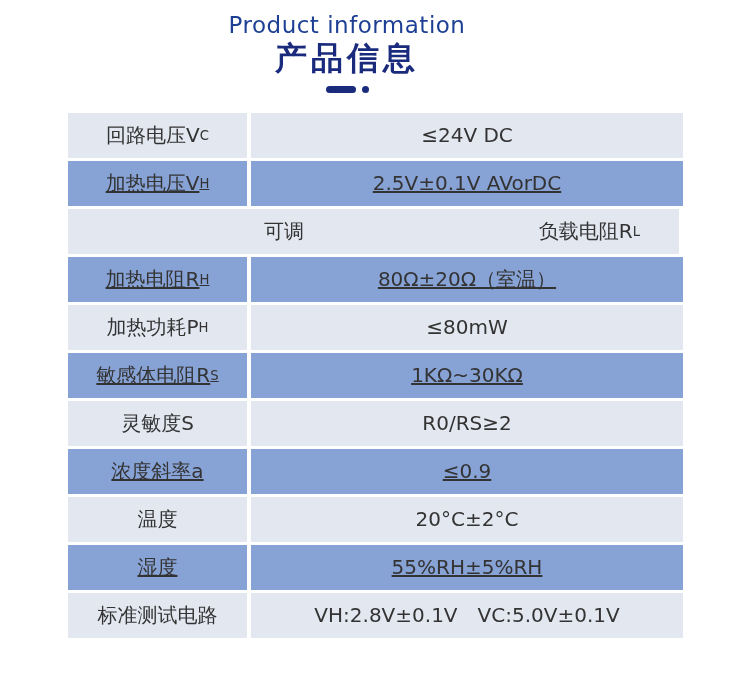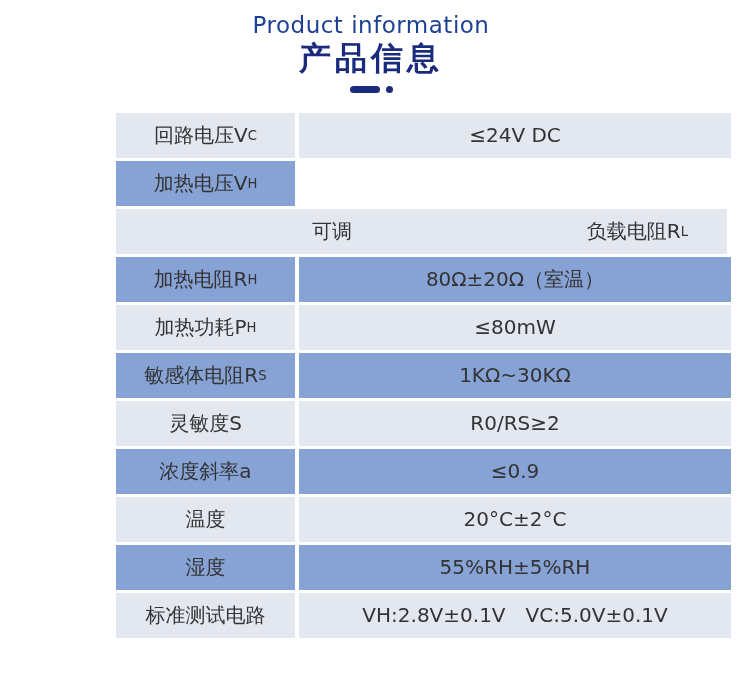--- a/index.html
+++ b/index.html
@@ -10,21 +10,21 @@
     --table-text: #333333;
     --page-bg: #ffffff;
   }
   * { margin: 0; padding: 0; box-sizing: border-box; }
   html, body {
     width: 750px; height: 677px;
     background: var(--page-bg);
     font-family: "DejaVu Sans", "Liberation Sans", sans-serif;
     overflow: hidden;
   }
-  .page { width: 694px; height: 677px; padding-top: 12px; padding-left: 48px; }
+  .page { width: 694px; height: 677px; padding-top: 12px; }
 
   .subtitle {
     text-align: center;
     font-size: 23px;
     font-weight: 400;
     color: var(--subtitle-blue);
     letter-spacing: 0.5px;
     margin-bottom: 2px;
   }
   .title {
@@ -71,21 +71,21 @@
     display: flex;
     align-items: center;
     justify-content: center;
     color: var(--table-text);
     font-size: 20px;
     line-height: 1;
   }
   .cell.label { width: 179px; margin-right: 4px; }
   .cell.value { flex: 1; text-align: center; }
   .row.light .cell { background: var(--row-light); }
-  .row.dark  .cell { background: var(--row-dark); }
+  .row.dark  .cell { background: var(--row-dark); text-decoration: underline; }
   .sub { font-size: 0.66em; letter-spacing: 0; }
 </style>
 </head>
 <body>
 
 <div class="page">
 
   <div class="subtitle">Product information</div>
   <h1 class="title">产品信息</h1>
   <div class="title-deco">
@@ -101,20 +101,21 @@
           <span class="sub">C</span>
         </div>
       <div class="cell value">≤24V DC</div>
     </div>
 
     <div class="row dark">
       <div class="cell label">
           <span>加热电压V</span>
           <span class="sub">H</span>
         </div>
+      <div class="cell value">2.5V±0.1V AVorDC</div>
     </div>
 
     <div class="row light">
       <div class="cell value">可调</div>
       <div class="cell label">
           <span>负载电阻R</span>
           <span class="sub">L</span>
         </div>
     </div>
 

